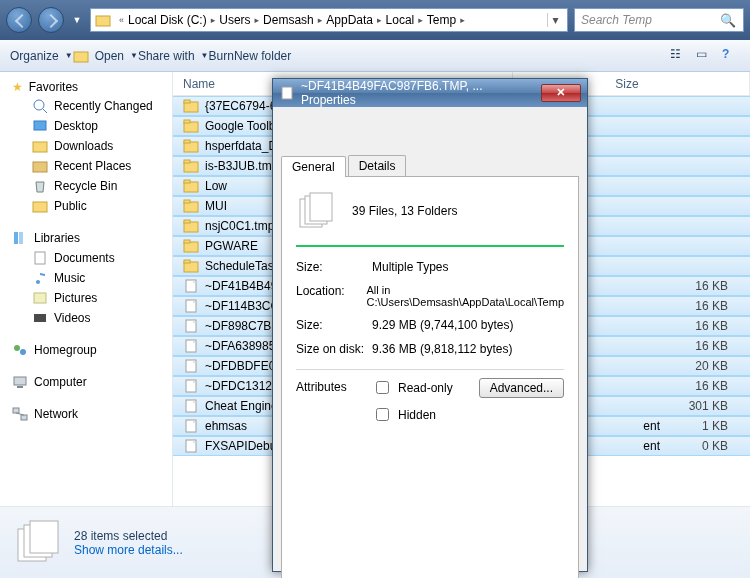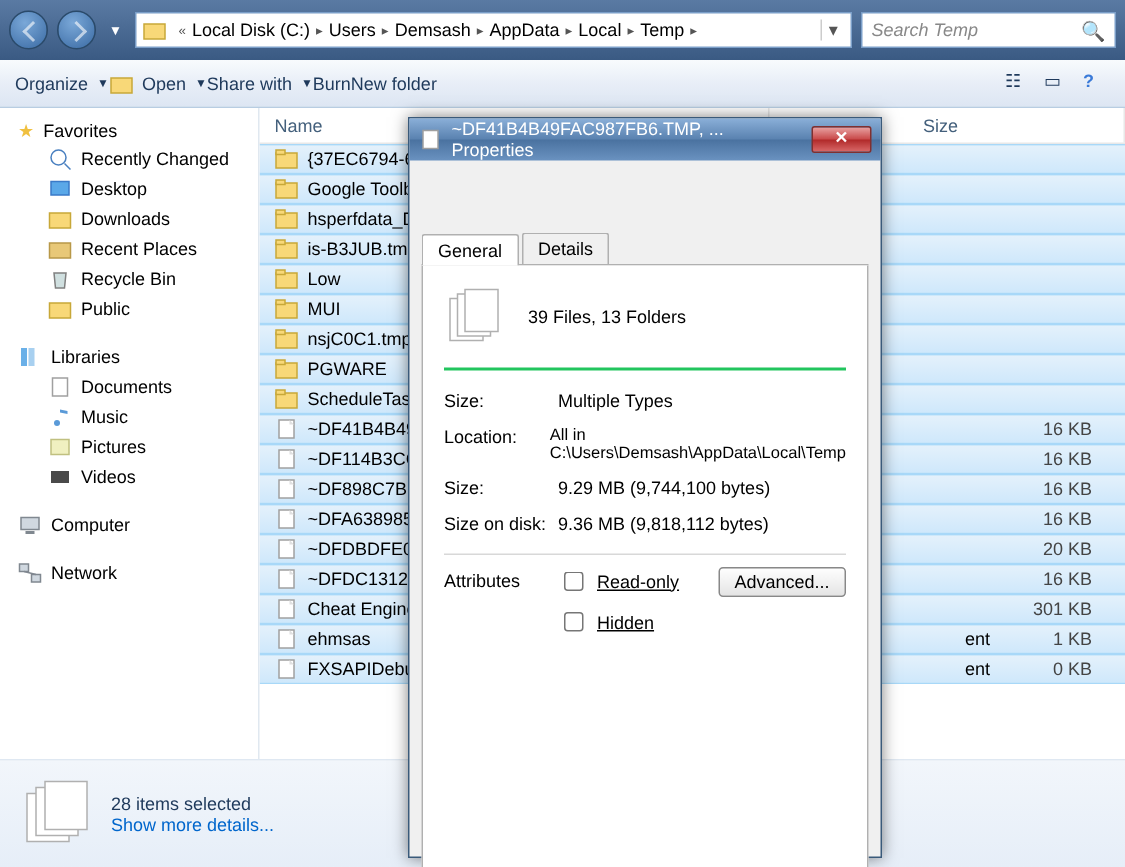--- a/index.html
+++ b/index.html
@@ -65,21 +65,21 @@
 .tab.inactive { background: #f0f0f0; top: 0; }
 .tabpane { background: #fff; border: 1px solid #b0b0b0; border-top: none; padding: 14px; height: 404px; }
 .prop-hdr { display: flex; align-items: center; gap: 16px; padding-bottom: 14px; border-bottom: 2px solid #22c55e; }
 .prop-row { display: flex; padding: 5px 0; }
 .prop-row .k { width: 76px; }
 .prop-row .v { flex: 1; }
 .prop-sec { border-bottom: 1px solid #d8d8d8; padding: 8px 0; }
 .prop-attr { display: flex; padding: 8px 0; align-items: flex-start; }
 .prop-attr .k { width: 76px; padding-top: 2px; }
 .prop-attr .checks { flex: 1; }
-.chk { display: flex; align-items: center; gap: 6px; margin-bottom: 8px; text-decoration: underline; }
+.chk { display: flex; align-items: center; gap: 6px; margin-bottom: 8px; }
 .chk input { width: 13px; height: 13px; }
 .adv-btn { padding: 2px 10px; border: 1px solid #888; background: linear-gradient(#fefefe, #e4e4e4); border-radius: 3px; }
 .dlg-buttons { display: flex; justify-content: center; gap: 8px; padding: 8px 10px; }
 .dlg-buttons button { width: 72px; height: 22px; border: 1px solid #888; border-radius: 3px; background: linear-gradient(#fefefe, #e4e4e4); }
 .dlg-buttons button.primary { border-color: #4a80c0; box-shadow: 0 0 2px #6aa0e0; }
 .dlg-buttons button:disabled { color: #999; }
 
 
 .folder-svg { fill: #f8d878; stroke: #c8a838; }
 .file-svg { fill: #fff; stroke: #a0a0a0; }
@@ -217,20 +217,29 @@
             <rect x="2" y="3" width="12" height="10" fill="#f0f0c0" stroke="#c0c080"></rect>
           </svg>
           <span>Pictures</span>
         </div>
       <div class="row">
           <svg class="icon16">
             <rect x="2" y="4" width="12" height="8" fill="#4a4a4a"></rect>
           </svg>
           <span>Videos</span>
         </div>
+    </div>
+    <div class="section">
+      <div class="hdr">
+        <svg class="icon16">
+            <circle cx="5" cy="6" r="3" fill="#6ab060"></circle>
+            <circle cx="11" cy="10" r="3" fill="#5a9ad8"></circle>
+          </svg>
+        <span>Homegroup</span>
+      </div>
     </div>
     <div class="section">
       <div class="hdr">
         <svg class="icon16">
             <rect x="2" y="3" width="12" height="8" fill="#d0d8e0" stroke="#808890"></rect>
             <rect x="5" y="12" width="6" height="2" fill="#808890"></rect>
           </svg>
         <span>Computer</span>
       </div>
     </div>

